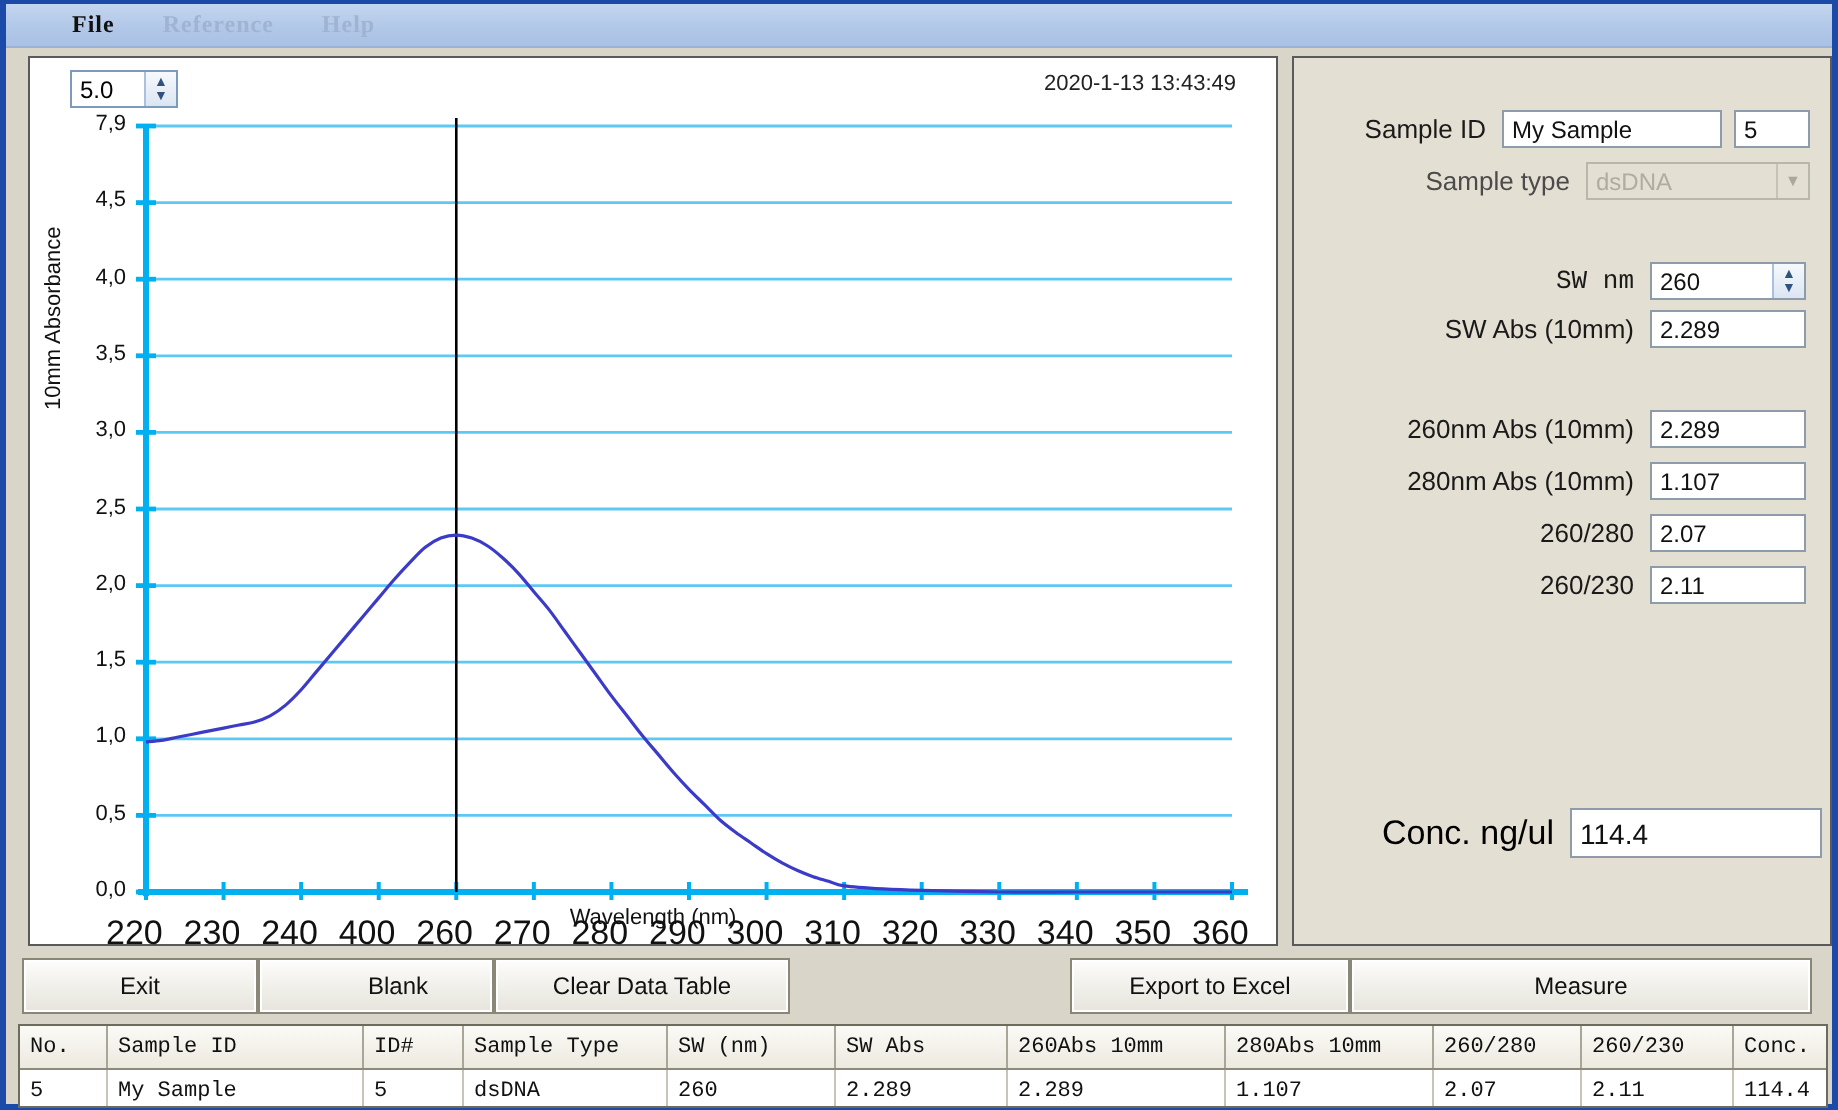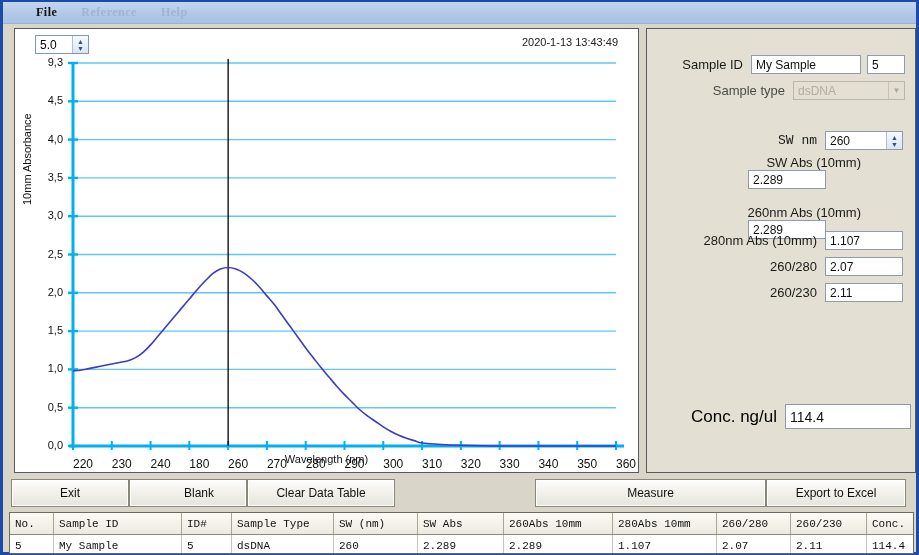--- a/index.html
+++ b/index.html
@@ -63,22 +63,22 @@
   }
   .xlabel{
     position:absolute;left:0;top:424px;width:623px;text-align:center;
     font-size:11px;color:#111;
   }
   .ytick{
     position:absolute;font-size:11px;color:#111;
     width:40px;text-align:right;
   }
   .xtick{
-    position:absolute;font-size:12px;color:#111;
-    width:40px;text-align:right;top:428px;
+    position:absolute;font-size:17px;color:#111;
+    width:40px;text-align:left;top:428px;
   }
   
   .info-panel{
     position:absolute;left:643px;top:26px;width:270px;height:445px;
     background:#e3dfd2;border:1px solid #5a5a5a;box-sizing:border-box;
   }
   .frow{
     position:absolute;display:flex;align-items:center;
   }
   .flabel{
@@ -176,27 +176,27 @@
           <div class="ytick" style="left: 8px; top: 410px;">0,0</div>
           <div class="ytick" style="left: 8px; top: 371.7px;">0,5</div>
           <div class="ytick" style="left: 8px; top: 333.4px;">1,0</div>
           <div class="ytick" style="left: 8px; top: 295.1px;">1,5</div>
           <div class="ytick" style="left: 8px; top: 256.8px;">2,0</div>
           <div class="ytick" style="left: 8px; top: 218.5px;">2,5</div>
           <div class="ytick" style="left: 8px; top: 180.2px;">3,0</div>
           <div class="ytick" style="left: 8px; top: 141.9px;">3,5</div>
           <div class="ytick" style="left: 8px; top: 103.6px;">4,0</div>
           <div class="ytick" style="left: 8px; top: 65.3px;">4,5</div>
-          <div class="ytick" style="left: 8px; top: 27px;">9,3</div>
+          <div class="ytick" style="left: 8px; top: 27px;">7,9</div>
         </div>
       <div id="xtick-host">
           <div class="xtick" style="left: 38px;">220</div>
           <div class="xtick" style="left: 76.7857px;">230</div>
           <div class="xtick" style="left: 115.571px;">240</div>
-          <div class="xtick" style="left: 154.357px;">180</div>
+          <div class="xtick" style="left: 154.357px;">400</div>
           <div class="xtick" style="left: 193.143px;">260</div>
           <div class="xtick" style="left: 231.929px;">270</div>
           <div class="xtick" style="left: 270.714px;">280</div>
           <div class="xtick" style="left: 309.5px;">290</div>
           <div class="xtick" style="left: 348.286px;">300</div>
           <div class="xtick" style="left: 387.071px;">310</div>
           <div class="xtick" style="left: 425.857px;">320</div>
           <div class="xtick" style="left: 464.643px;">330</div>
           <div class="xtick" style="left: 503.429px;">340</div>
           <div class="xtick" style="left: 542.214px;">350</div>
@@ -268,26 +268,26 @@
       <div class="flabel" style="width:156px;font-family:Liberation Mono, monospace;">SW nm</div>
       <div class="fbox" style="width:78px;margin-left:8px;">
         <span>260</span>
         <span class="spin-arrow">
           <span class="ar">▲</span>
           <span class="ar">▼</span>
         </span>
       </div>
     </div>
 
-    <div class="frow" style="left:14px;top:126px;width:244px;flex-direction:column;">
+    <div class="frow" style="left:14px;top:126px;width:244px;">
       <div class="flabel" style="width:156px;">SW Abs (10mm)</div>
       <div class="fbox" style="width:78px;margin-left:8px;">2.289</div>
     </div>
 
-    <div class="frow" style="left:14px;top:176px;width:244px;flex-direction:column;">
+    <div class="frow" style="left:14px;top:176px;width:244px;">
       <div class="flabel" style="width:156px;">260nm Abs (10mm)</div>
       <div class="fbox" style="width:78px;margin-left:8px;">2.289</div>
     </div>
 
     <div class="frow" style="left:14px;top:202px;width:244px;">
       <div class="flabel" style="width:156px;">280nm Abs (10mm)</div>
       <div class="fbox" style="width:78px;margin-left:8px;">1.107</div>
     </div>
 
     <div class="frow" style="left:14px;top:228px;width:244px;">
@@ -304,22 +304,22 @@
       <div class="conc-label" style="width:116px;text-align:right;">Conc. ng/ul</div>
       <div class="fbox big" style="width:126px;margin-left:8px;">114.4</div>
     </div>
   </div>
 
   <div class="buttonbar" id="buttonbar">
       <div class="btn" style="width: 118px;">Exit</div>
       <div class="btn" style="width: 118px; padding-left: 22px;">Blank</div>
       <div class="btn" style="width: 148px;">Clear Data Table</div>
       <div class="btn pressed" style="width: 140px; margin-top: 33px;">Save Graph</div>
+      <div class="btn" style="width: 140px;">Export to Excel</div>
       <div class="btn" style="width: 231px;">Measure</div>
-      <div class="btn" style="width: 140px;">Export to Excel</div>
     </div>
 
   <div class="table-wrap">
     <table class="dt">
       <thead>
           <tr id="dt-head">
             <th style="width: 38px;">No.</th>
             <th style="width: 122px;">Sample ID</th>
             <th style="width: 44px;">ID#</th>
             <th style="width: 96px;">Sample Type</th>

